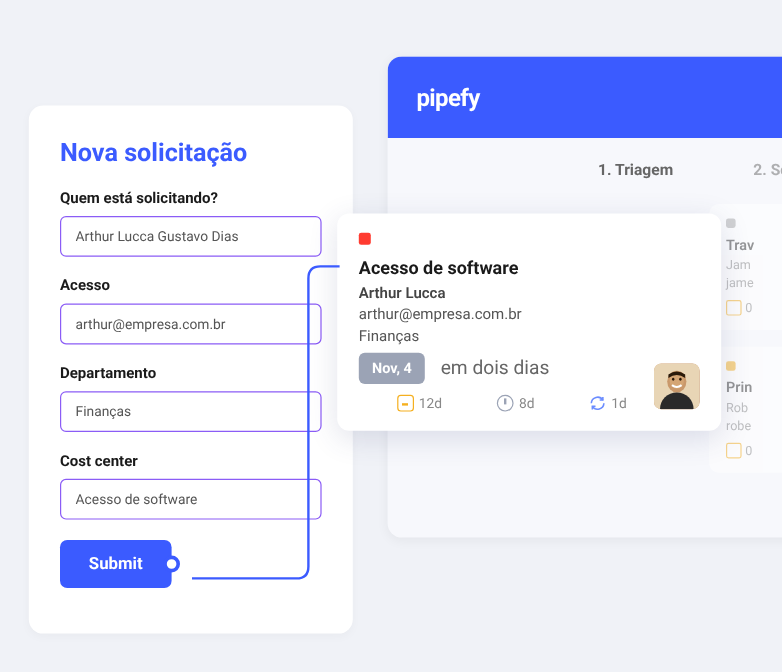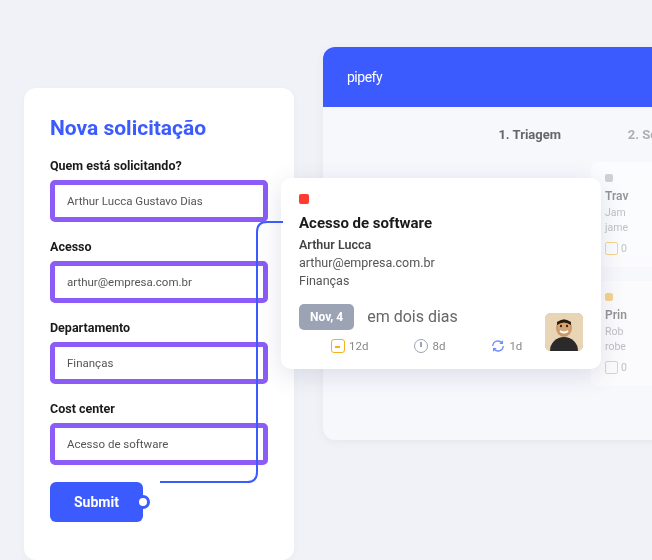--- a/index.html
+++ b/index.html
@@ -33,21 +33,21 @@
     }
     .field-label {
       font-size: 12.5px;
       font-weight: 700;
       color: #1a1a1a;
       margin-bottom: 7px;
       display: block;
     }
     .field-input {
       width: 100%;
-      border: 5px solid #8b5cf6;
+      border: 1px solid #8b5cf6;
       border-radius: 5px;
       padding: 9px 12px;
       font-size: 11.5px;
       color: #555;
       margin-bottom: 17px;
       background: #fff;
     }
     .submit-btn {
       background: #3b5bff;
       color: #fff;
@@ -82,22 +82,22 @@
     }
     .kanban-header {
       background: #3b5bff;
       color: #fff;
       padding: 22px 24px;
       display: flex;
       align-items: center;
       gap: 40px;
     }
     .pipefy-logo {
-      font-size: 14px;
-      font-weight: 400;
+      font-size: 20px;
+      font-weight: 700;
       letter-spacing: -0.5px;
     }
     .kanban-title {
       font-size: 14px;
       font-weight: 600;
     }
     .kanban-columns {
       padding: 20px 0 40px 28px;
       display: flex;
       gap: 30px;
@@ -188,21 +188,21 @@
       margin-bottom: 3px;
     }
     .card-line-light {
       font-weight: 400;
       color: #555;
     }
     .card-date-row {
       display: flex;
       align-items: center;
       gap: 13px;
-      margin-top: 16px;
+      margin-top: 6px;
       margin-bottom: 9px;
     }
     .date-badge {
       background: #9ba3b5;
       color: #fff;
       font-size: 12px;
       font-weight: 700;
       padding: 6px 11px;
       border-radius: 5px;
     }

